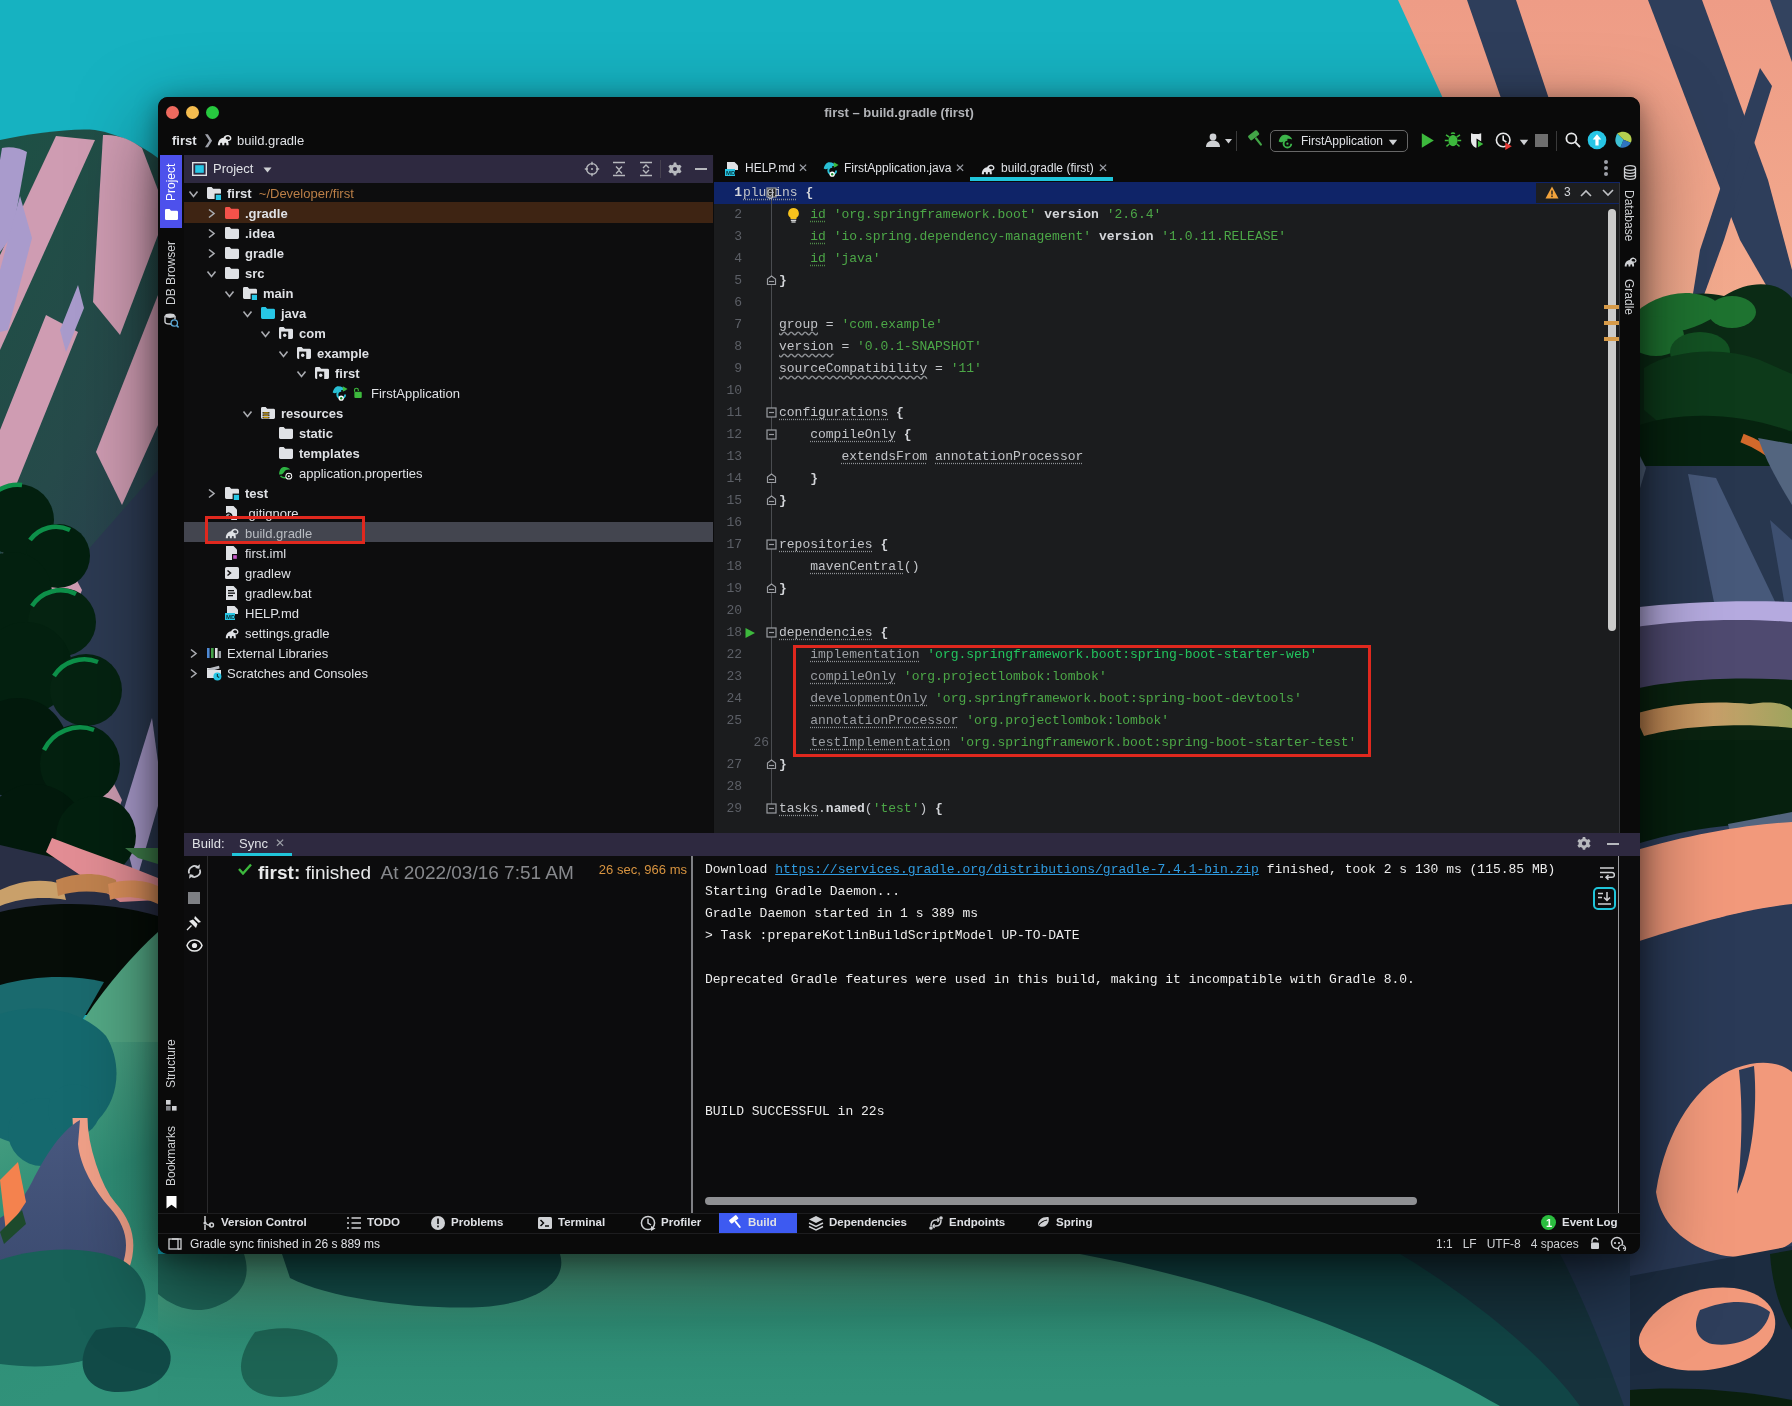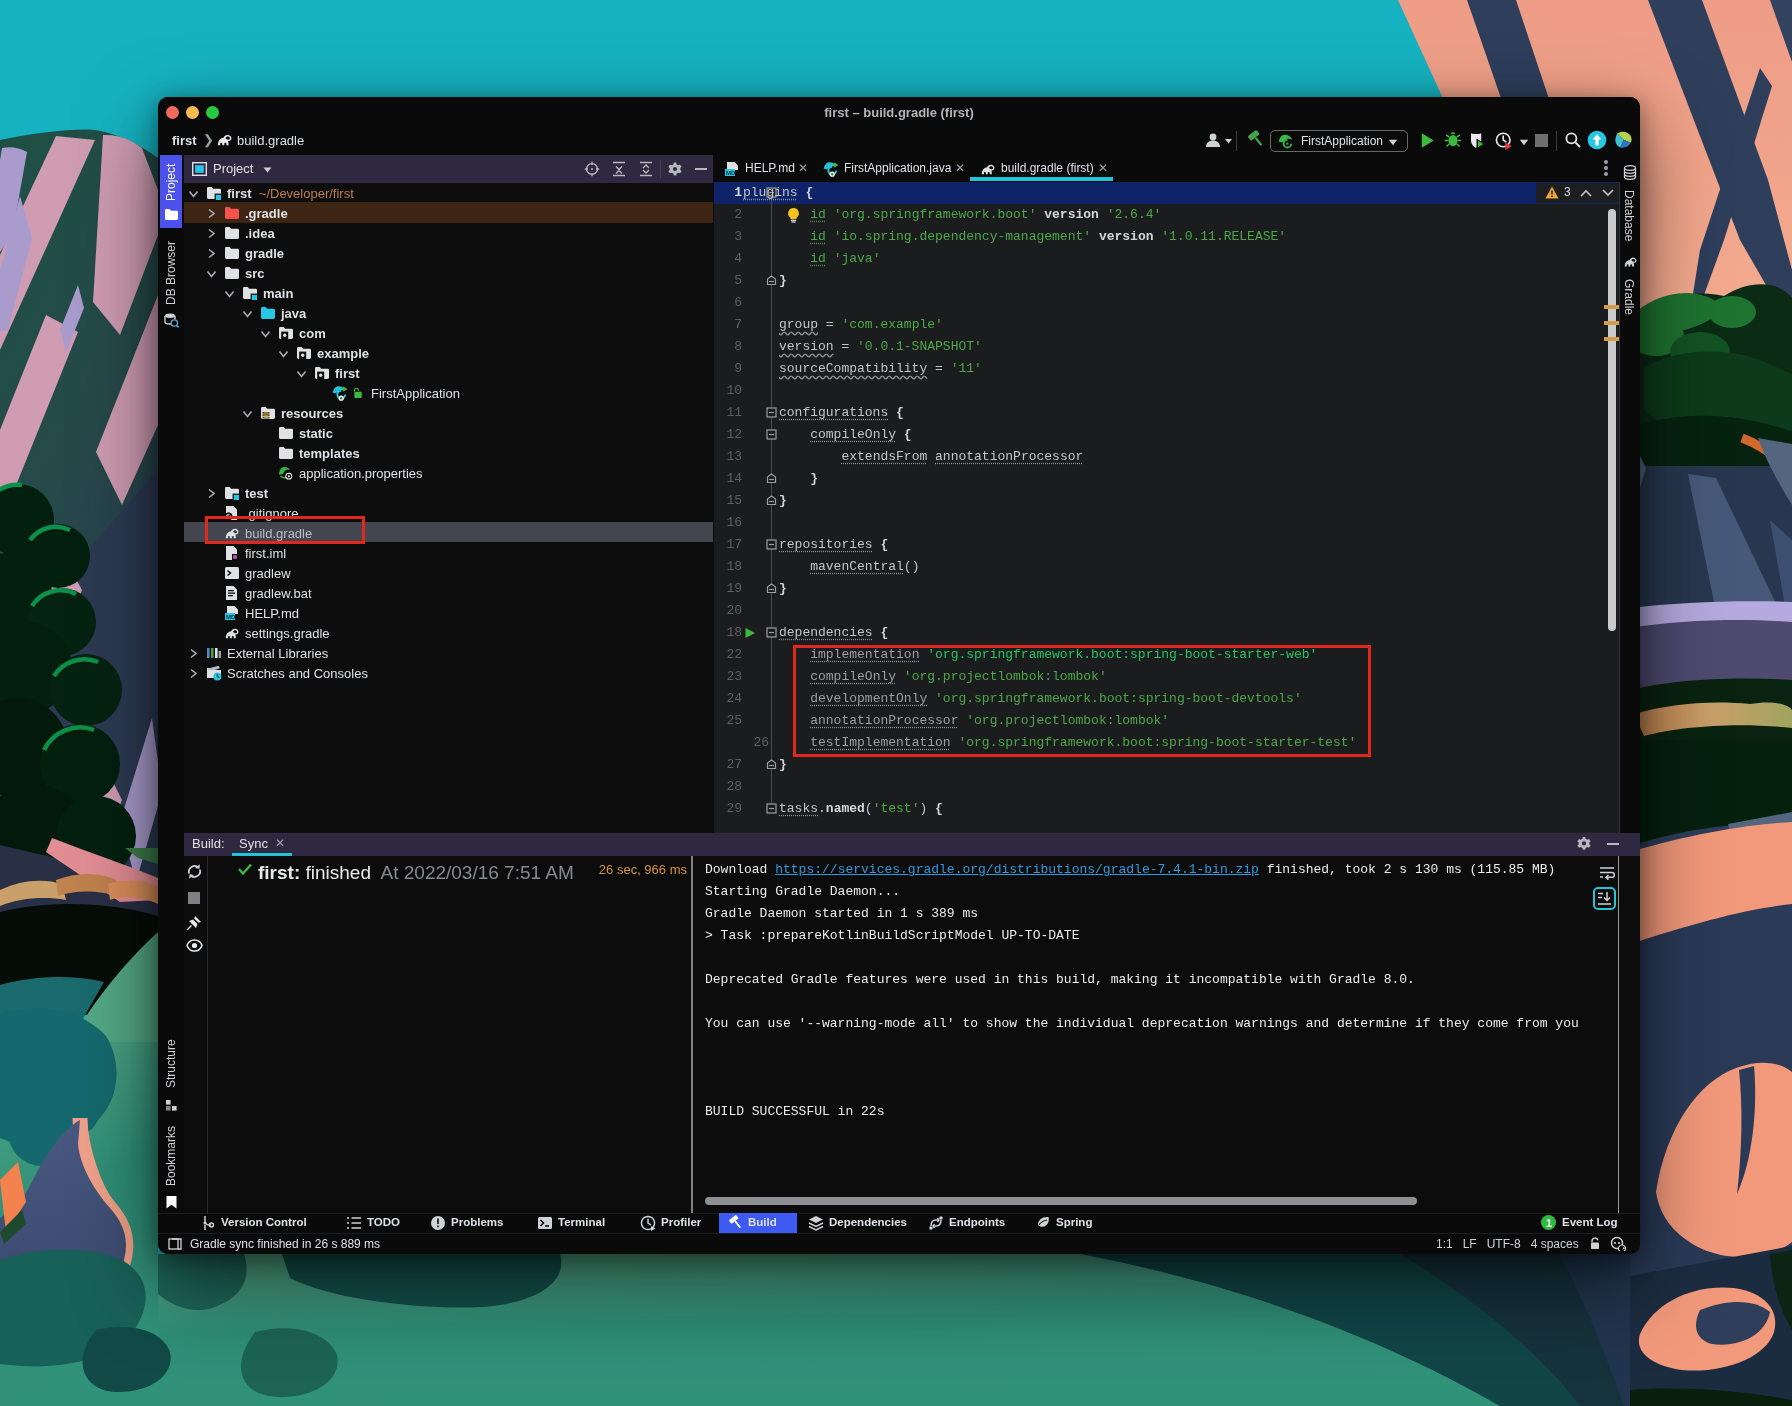--- a/index.html
+++ b/index.html
@@ -686,21 +686,20 @@
       <path d="M1,6 L5,10.5 L13,1.5" fill="none" stroke="#3db93d" stroke-width="2.4"></path>
     </svg>
 <div class="abs" style="left:100px;top:765px;font-size:19px;color:#e8e9ea;"><b>first:</b> finished&nbsp; <span style="color:#87898d;">At 2022/03/16 7:51 AM</span></div>
 <div class="abs" style="left:380px;top:765px;width:149px;text-align:right;font-size:13px;color:#d89440;">26 sec, 966 ms</div>
 <div class="abs" style="left:533px;top:759px;width:2px;height:357px;background:#7f8084;"></div>
 <div class="abs mono" style="left:547px;top:762px;font-size:13px;line-height:22px;color:#ececec;white-space:pre;">Download <span style="color:#2f9be0;text-decoration:underline;">https://services.gradle.org/distributions/gradle-7.4.1-bin.zip</span> finished, took 2 s 130 ms (115.85 MB)</div>
 <div class="abs mono" style="left:547px;top:784px;font-size:13px;line-height:22px;color:#ececec;white-space:pre;">Starting Gradle Daemon...</div>
 <div class="abs mono" style="left:547px;top:806px;font-size:13px;line-height:22px;color:#ececec;white-space:pre;">Gradle Daemon started in 1 s 389 ms</div>
 <div class="abs mono" style="left:547px;top:828px;font-size:13px;line-height:22px;color:#ececec;white-space:pre;">&gt; Task :prepareKotlinBuildScriptModel UP-TO-DATE</div>
 <div class="abs mono" style="left:547px;top:872px;font-size:13px;line-height:22px;color:#ececec;white-space:pre;">Deprecated Gradle features were used in this build, making it incompatible with Gradle 8.0.</div>
-<div class="abs mono" style="left:547px;top:916px;font-size:13px;line-height:22px;color:#ececec;white-space:pre;">You can use '--warning-mode all' to show the individual deprecation warnings and determine if they come from you</div>
 <div class="abs mono" style="left:547px;top:1004px;font-size:13px;line-height:22px;color:#ececec;white-space:pre;">BUILD SUCCESSFUL in 22s</div>
 <svg class="abs" style="left:1441px;top:768px;" width="16" height="16" viewBox="0 0 16 16" fill="none" stroke="#cfd1d4" stroke-width="1.5">
       <path d="M1,3 L15,3 M1,7.5 L9,7.5 M1,12 L4,12"></path>
       <path d="M9,7.5 L13,7.5 a2.4,2.4 0 0 1 0,4.8 L7,12.3"></path>
       <path d="M9.5,10 L7,12.3 L9.5,14.6" fill="none"></path>
     </svg>
 <div class="abs" style="left:1435px;top:790px;width:23px;height:23px;border:2px solid #20c5da;border-radius:5px;"></div>
 <svg class="abs" style="left:1439px;top:794px;" width="15" height="15" viewBox="0 0 15 15" fill="none" stroke="#cfd1d4" stroke-width="1.5">
       <path d="M1,2.5 L6,2.5 M1,6.5 L5,6.5 M1,13 L14,13"></path>
       <path d="M10,1 L10,9 M7,6.5 L10,9.5 L13,6.5"></path>

